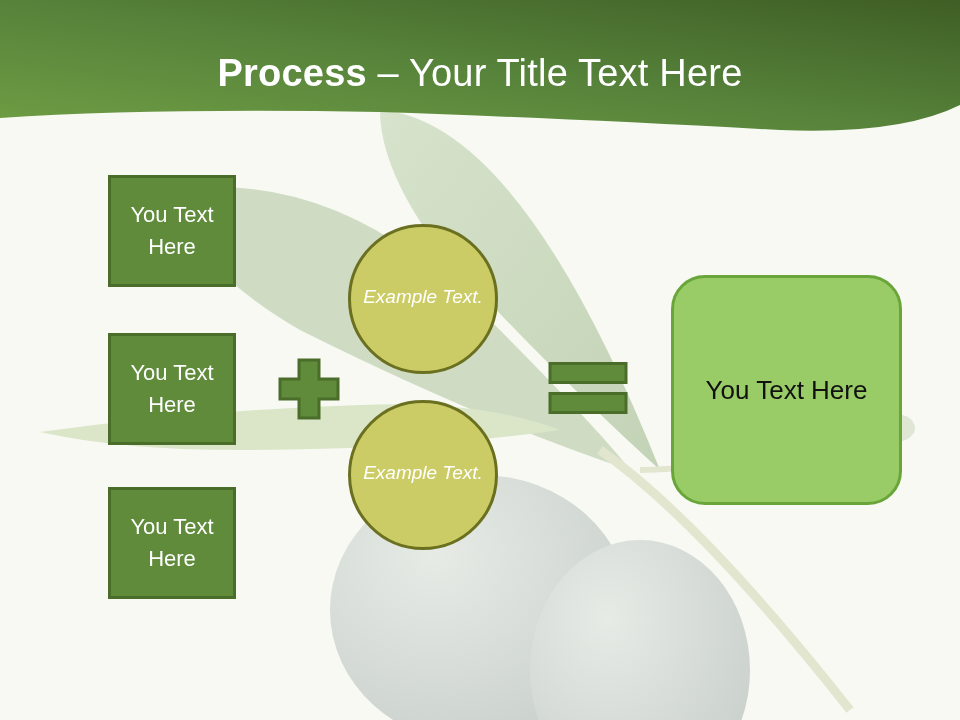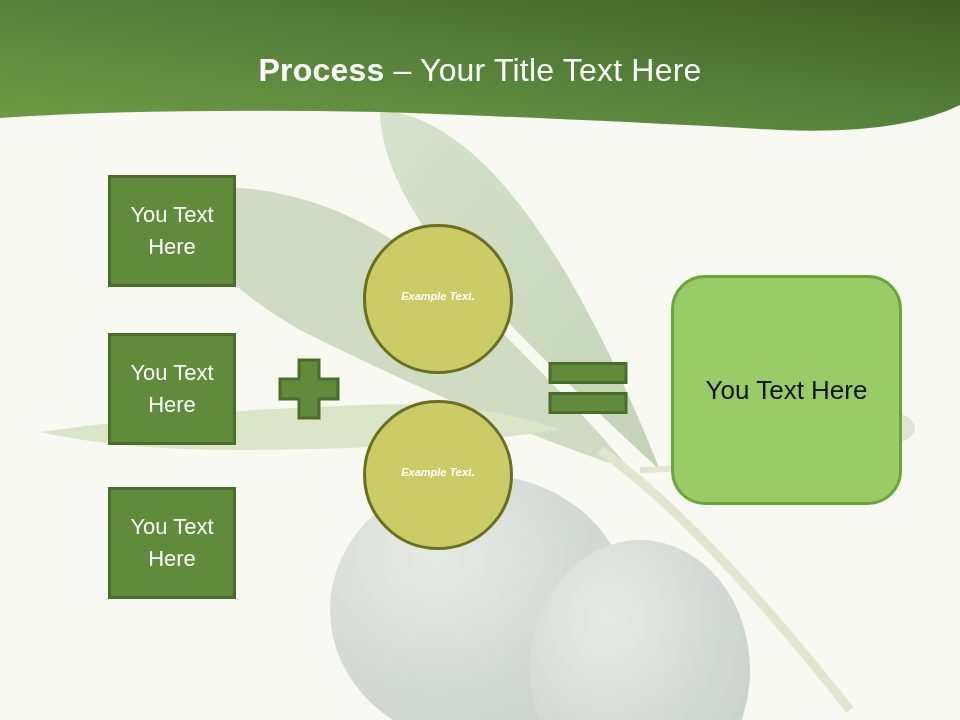--- a/index.html
+++ b/index.html
@@ -1,22 +1,22 @@
 <!DOCTYPE html>
 <html><head>
 <meta charset="utf-8">
 <style>
   html, body { margin:0; padding:0; }
   body { width:960px; height:720px; position:relative; overflow:hidden; background:#f7f9f2; font-family:"Liberation Sans", sans-serif; }
   .bg { position:absolute; inset:0; }
   .header { position:absolute; left:0; top:0; width:960px; height:140px; }
-  .title { position:absolute; left:0; top:52px; width:960px; text-align:center; color:#fff; font-size:32px; font-family:"Liberation Sans", sans-serif; letter-spacing:0.2px; }
+  .title { position:absolute; left:0; top:52px; width:960px; text-align:center; color:#fff; font-size:38px; font-family:"Liberation Sans", sans-serif; letter-spacing:0.2px; }
   .title b { font-weight:bold; }
   .box { position:absolute; left:108px; width:128px; height:112px; background:#5f8b3a; border:3px solid #4a6d2a; box-sizing:border-box; color:#fff; font-size:22px; display:flex; align-items:center; justify-content:center; text-align:center; line-height:32px; }
-  .circle { position:absolute; left:363px; width:150px; height:150px; border-radius:50%; background:#cccc66; border:3px solid #6b7020; box-sizing:border-box; color:#fff; font-style:italic; font-weight:bold; font-size:11px; display:flex; align-items:center; justify-content:center; text-align:center; line-height:23px; padding-bottom:6px; }
+  .circle { position:absolute; left:348px; width:150px; height:150px; border-radius:50%; background:#cccc66; border:3px solid #6b7020; box-sizing:border-box; color:#fff; font-style:italic; font-weight:normal; font-size:19px; display:flex; align-items:center; justify-content:center; text-align:center; line-height:23px; padding-bottom:6px; }
   .plus { position:absolute; left:278px; top:358px; width:62px; height:62px; }
   .equals { position:absolute; left:548px; top:362px; width:80px; height:52px; }
   .result { position:absolute; left:671px; top:275px; width:231px; height:230px; border-radius:34px; background:#99cc66; border:3px solid #6aa53a; box-sizing:border-box; color:#111; font-size:26px; display:flex; align-items:center; justify-content:center; text-align:center; }
 </style>
 </head>
 <body>
 
 <svg class="bg" width="960" height="720" viewBox="0 0 960 720">
   <defs>
     <linearGradient id="leafg" x1="0" y1="0" x2="1" y2="1">

